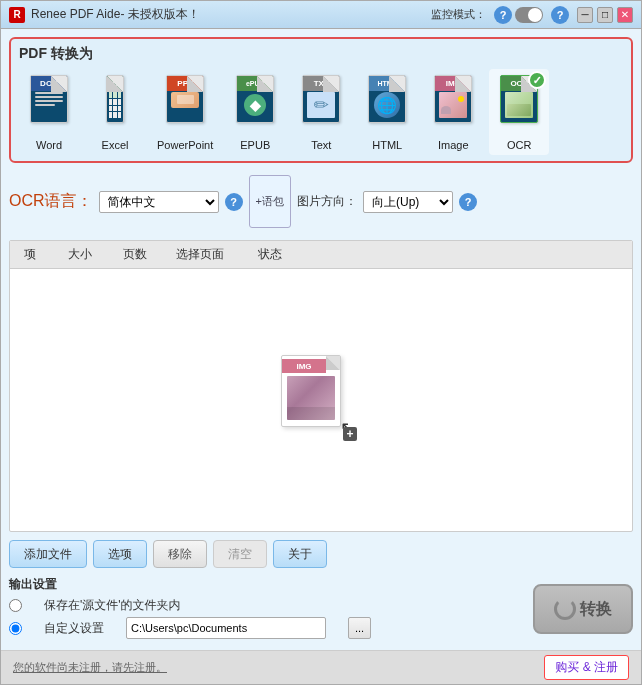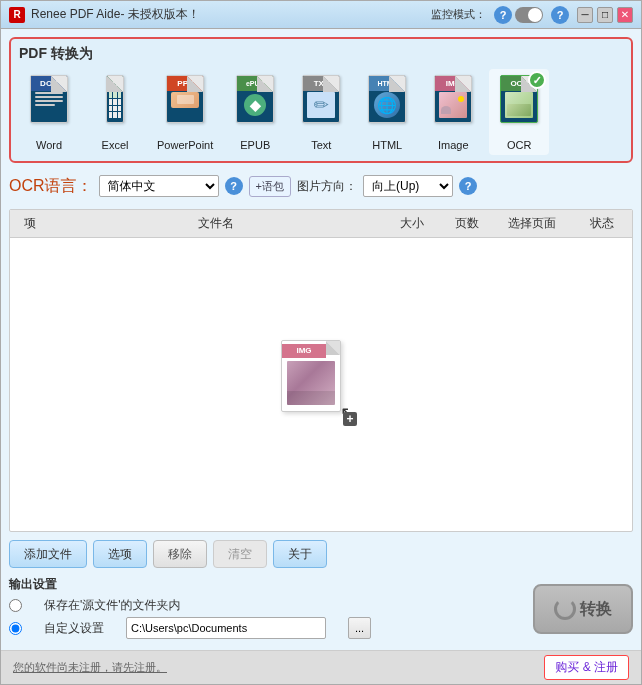--- a/index.html
+++ b/index.html
@@ -137,21 +137,21 @@
       align-items: center;
       justify-content: center;
       font-size: 11px;
       cursor: pointer;
       font-weight: bold;
     }
     .lang-pack-btn {
       background: #e8f4ff;
       border: 1px solid #aac;
       border-radius: 3px;
-      padding: 2px 6px;
+      padding: 18px 6px;
       cursor: pointer;
       font-size: 11px;
       color: #445;
     }
     .direction-label { color: #333; font-size: 12px; }
     .direction-select {
       height: 22px;
       border: 1px solid #aaa;
       background: white;
       border-radius: 2px;
@@ -533,21 +533,20 @@
       <span class="direction-label">图片方向：</span>
       <select class="direction-select">
         <option>向上(Up)</option>
       </select>
       <div class="help-btn">?</div>
     </div>
 
     <div class="file-table">
       <div class="table-header">
         <div class="th th-xiang">项</div>
-        <div class="th th-name">文件名</div>
         <div class="th th-size">大小</div>
         <div class="th th-pages">页数</div>
         <div class="th th-selpage">选择页面</div>
         <div class="th th-status">状态</div>
       </div>
       <div class="table-body">
         <div class="drop-area">
 
           <div style="position:relative;width:80px;height:90px;">
             <div style="width:60px;height:72px;background:white;border:1px solid #ccc;border-radius:2px;position:relative;box-shadow:2px 2px 4px rgba(0,0,0,0.15);">

